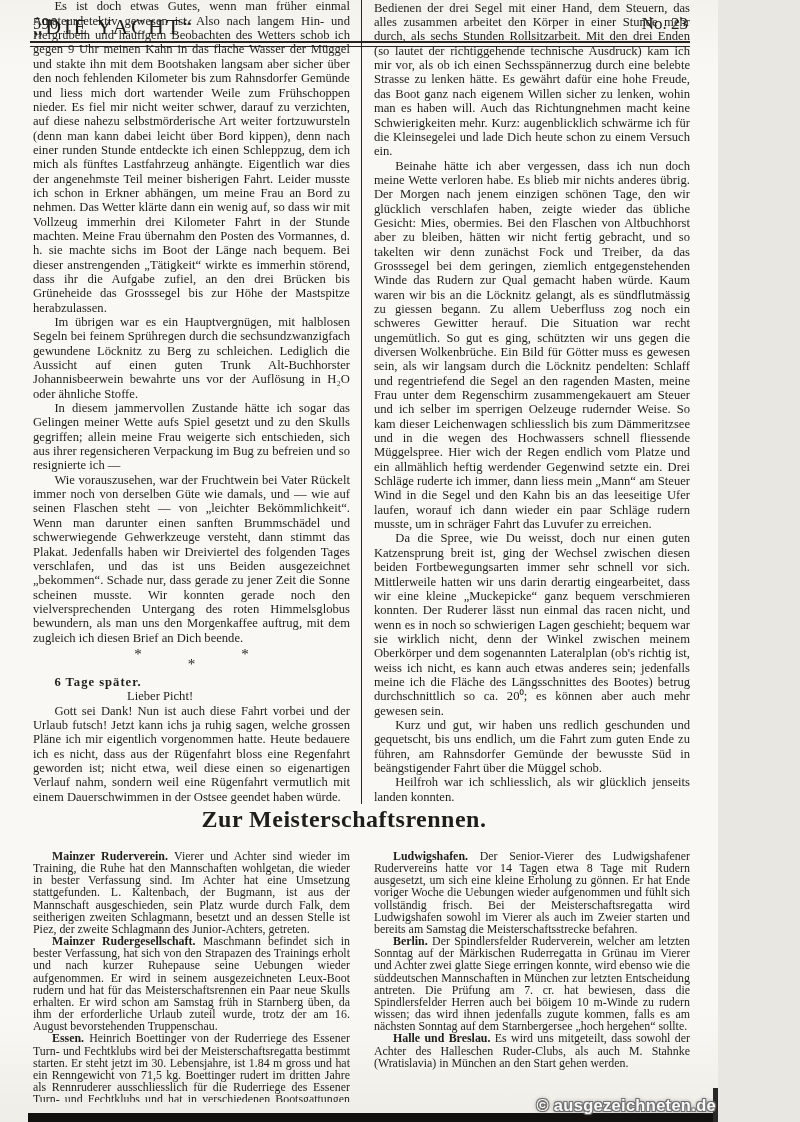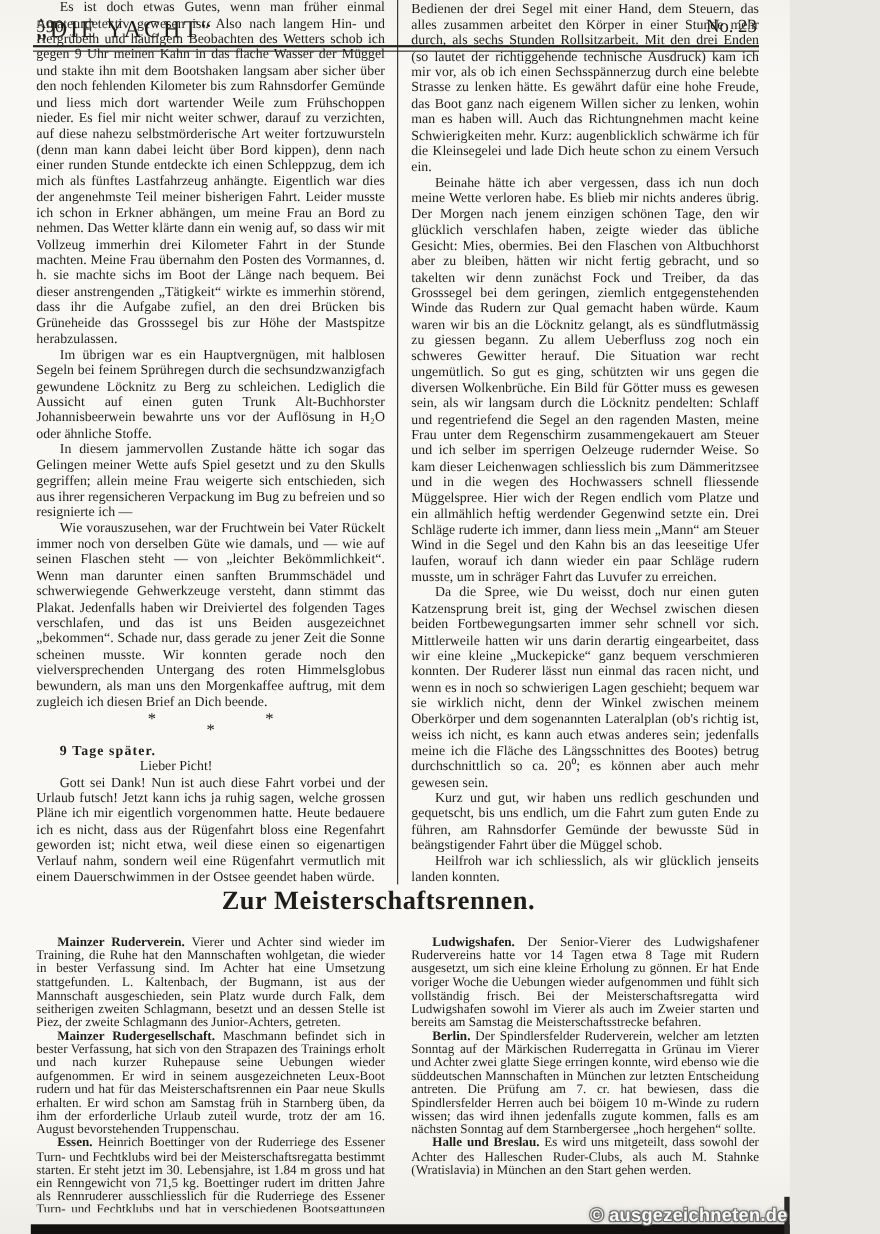--- a/index.html
+++ b/index.html
@@ -108,21 +108,21 @@
       <p class="cont">Bleibe aufgeschlagen haben und wie ich meine schwere Aufgabe gelöst habe:</p>
       <p>Es ist doch etwas Gutes, wenn man früher einmal Amateurdetektiv gewesen ist. Also nach langem Hin- und Hergrübeln und häufigem Beobachten des Wetters schob ich gegen 9 Uhr meinen Kahn in das flache Wasser der Müggel und stakte ihn mit dem Bootshaken langsam aber sicher über den noch fehlenden Kilometer bis zum Rahnsdorfer Gemünde und liess mich dort wartender Weile zum Frühschoppen nieder. Es fiel mir nicht weiter schwer, darauf zu verzichten, auf diese nahezu selbstmörderische Art weiter fortzuwursteln (denn man kann dabei leicht über Bord kippen), denn nach einer runden Stunde entdeckte ich einen Schleppzug, dem ich mich als fünftes Lastfahrzeug anhängte. Eigentlich war dies der angenehmste Teil meiner bisherigen Fahrt. Leider musste ich schon in Erkner abhängen, um meine Frau an Bord zu nehmen. Das Wetter klärte dann ein wenig auf, so dass wir mit Vollzeug immerhin drei Kilometer Fahrt in der Stunde machten. Meine Frau übernahm den Posten des Vormannes, d. h. sie machte sichs im Boot der Länge nach bequem. Bei dieser anstrengenden „Tätigkeit“ wirkte es immerhin störend, dass ihr die Aufgabe zufiel, an den drei Brücken bis Grüneheide das Grosssegel bis zur Höhe der Mastspitze herabzulassen.</p>
       <p>Im übrigen war es ein Hauptvergnügen, mit halblosen Segeln bei feinem Sprühregen durch die sechsundzwanzigfach gewundene Löcknitz zu Berg zu schleichen. Lediglich die Aussicht auf einen guten Trunk Alt-Buchhorster Johannisbeerwein bewahrte uns vor der Auflösung in H₂O oder ähnliche Stoffe.</p>
       <p>In diesem jammervollen Zustande hätte ich sogar das Gelingen meiner Wette aufs Spiel gesetzt und zu den Skulls gegriffen; allein meine Frau weigerte sich entschieden, sich aus ihrer regensicheren Verpackung im Bug zu befreien und so resignierte ich —</p>
       <p>Wie vorauszusehen, war der Fruchtwein bei Vater Rückelt immer noch von derselben Güte wie damals, und — wie auf seinen Flaschen steht — von „leichter Bekömmlichkeit“. Wenn man darunter einen sanften Brummschädel und schwerwiegende Gehwerkzeuge versteht, dann stimmt das Plakat. Jedenfalls haben wir Dreiviertel des folgenden Tages verschlafen, und das ist uns Beiden ausgezeichnet „bekommen“. Schade nur, dass gerade zu jener Zeit die Sonne scheinen musste. Wir konnten gerade noch den vielversprechenden Untergang des roten Himmelsglobus bewundern, als man uns den Morgenkaffee auftrug, mit dem zugleich ich diesen Brief an Dich beende.</p>
       <div class="asterisk-divider">
         <span>*</span>
         <span class="mid">*</span>
         <span>*</span>
       </div>
-      <p class="dateline">9 Tage später.</p>
+      <p class="dateline">6 Tage später.</p>
       <p class="salutation">Lieber Picht!</p>
       <p>Gott sei Dank! Nun ist auch diese Fahrt vorbei und der Urlaub futsch! Jetzt kann ichs ja ruhig sagen, welche grossen Pläne ich mir eigentlich vorgenommen hatte. Heute bedauere ich es nicht, dass aus der Rügenfahrt bloss eine Regenfahrt geworden ist; nicht etwa, weil diese einen so eigenartigen Verlauf nahm, sondern weil eine Rügenfahrt vermutlich mit einem Dauerschwimmen in der Ostsee geendet haben würde.</p>
 
     </div>
     <div class="col col-right body-text">
       <p class="cont">arbeit mit dem „rauf“ und „runter“, dem „rein“ und „raus“ des Körpergewichtes, dem gespannten Beobachten der Segel, des Klickers, der Richtung und der einsetzenden Brisen, dem Bedienen der drei Segel mit einer Hand, dem Steuern, das alles zusammen arbeitet den Körper in einer Stunde mehr durch, als sechs Stunden Rollsitzarbeit. Mit den drei Enden (so lautet der richtiggehende technische Ausdruck) kam ich mir vor, als ob ich einen Sechsspännerzug durch eine belebte Strasse zu lenken hätte. Es gewährt dafür eine hohe Freude, das Boot ganz nach eigenem Willen sicher zu lenken, wohin man es haben will. Auch das Richtungnehmen macht keine Schwierigkeiten mehr. Kurz: augenblicklich schwärme ich für die Kleinsegelei und lade Dich heute schon zu einem Versuch ein.</p>
       <p>Beinahe hätte ich aber vergessen, dass ich nun doch meine Wette verloren habe. Es blieb mir nichts anderes übrig. Der Morgen nach jenem einzigen schönen Tage, den wir glücklich verschlafen haben, zeigte wieder das übliche Gesicht: Mies, obermies. Bei den Flaschen von Altbuchhorst aber zu bleiben, hätten wir nicht fertig gebracht, und so takelten wir denn zunächst Fock und Treiber, da das Grosssegel bei dem geringen, ziemlich entgegenstehenden Winde das Rudern zur Qual gemacht haben würde. Kaum waren wir bis an die Löcknitz gelangt, als es sündflutmässig zu giessen begann. Zu allem Ueberfluss zog noch ein schweres Gewitter herauf. Die Situation war recht ungemütlich. So gut es ging, schützten wir uns gegen die diversen Wolkenbrüche. Ein Bild für Götter muss es gewesen sein, als wir langsam durch die Löcknitz pendelten: Schlaff und regentriefend die Segel an den ragenden Masten, meine Frau unter dem Regenschirm zusammengekauert am Steuer und ich selber im sperrigen Oelzeuge rudernder Weise. So kam dieser Leichenwagen schliesslich bis zum Dämmeritzsee und in die wegen des Hochwassers schnell fliessende Müggelspree. Hier wich der Regen endlich vom Platze und ein allmählich heftig werdender Gegenwind setzte ein. Drei Schläge ruderte ich immer, dann liess mein „Mann“ am Steuer Wind in die Segel und den Kahn bis an das leeseitige Ufer laufen, worauf ich dann wieder ein paar Schläge rudern musste, um in schräger Fahrt das Luvufer zu erreichen.</p>
       <p>Da die Spree, wie Du weisst, doch nur einen guten Katzensprung breit ist, ging der Wechsel zwischen diesen beiden Fortbewegungsarten immer sehr schnell vor sich. Mittlerweile hatten wir uns darin derartig eingearbeitet, dass wir eine kleine „Muckepicke“ ganz bequem verschmieren konnten. Der Ruderer lässt nun einmal das racen nicht, und wenn es in noch so schwierigen Lagen geschieht; bequem war sie wirklich nicht, denn der Winkel zwischen meinem Oberkörper und dem sogenannten Lateralplan (ob's richtig ist, weiss ich nicht, es kann auch etwas anderes sein; jedenfalls meine ich die Fläche des Längsschnittes des Bootes) betrug durchschnittlich so ca. 20⁰; es können aber auch mehr gewesen sein.</p>
       <p>Kurz und gut, wir haben uns redlich geschunden und gequetscht, bis uns endlich, um die Fahrt zum guten Ende zu führen, am Rahnsdorfer Gemünde der bewusste Süd in beängstigender Fahrt über die Müggel schob.</p>
       <p>Heilfroh war ich schliesslich, als wir glücklich jenseits landen konnten.</p>

